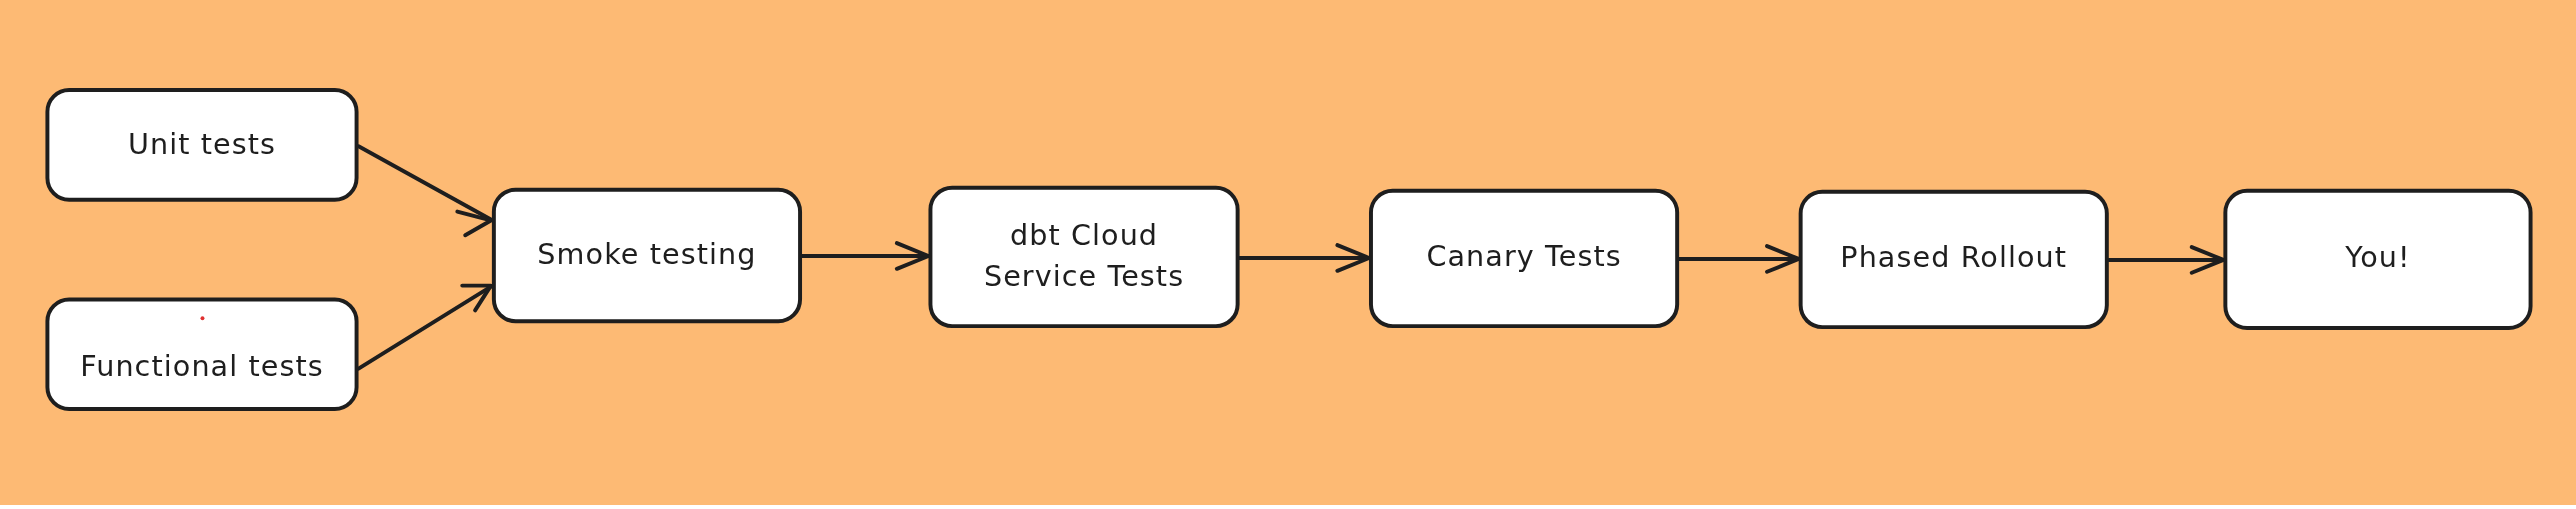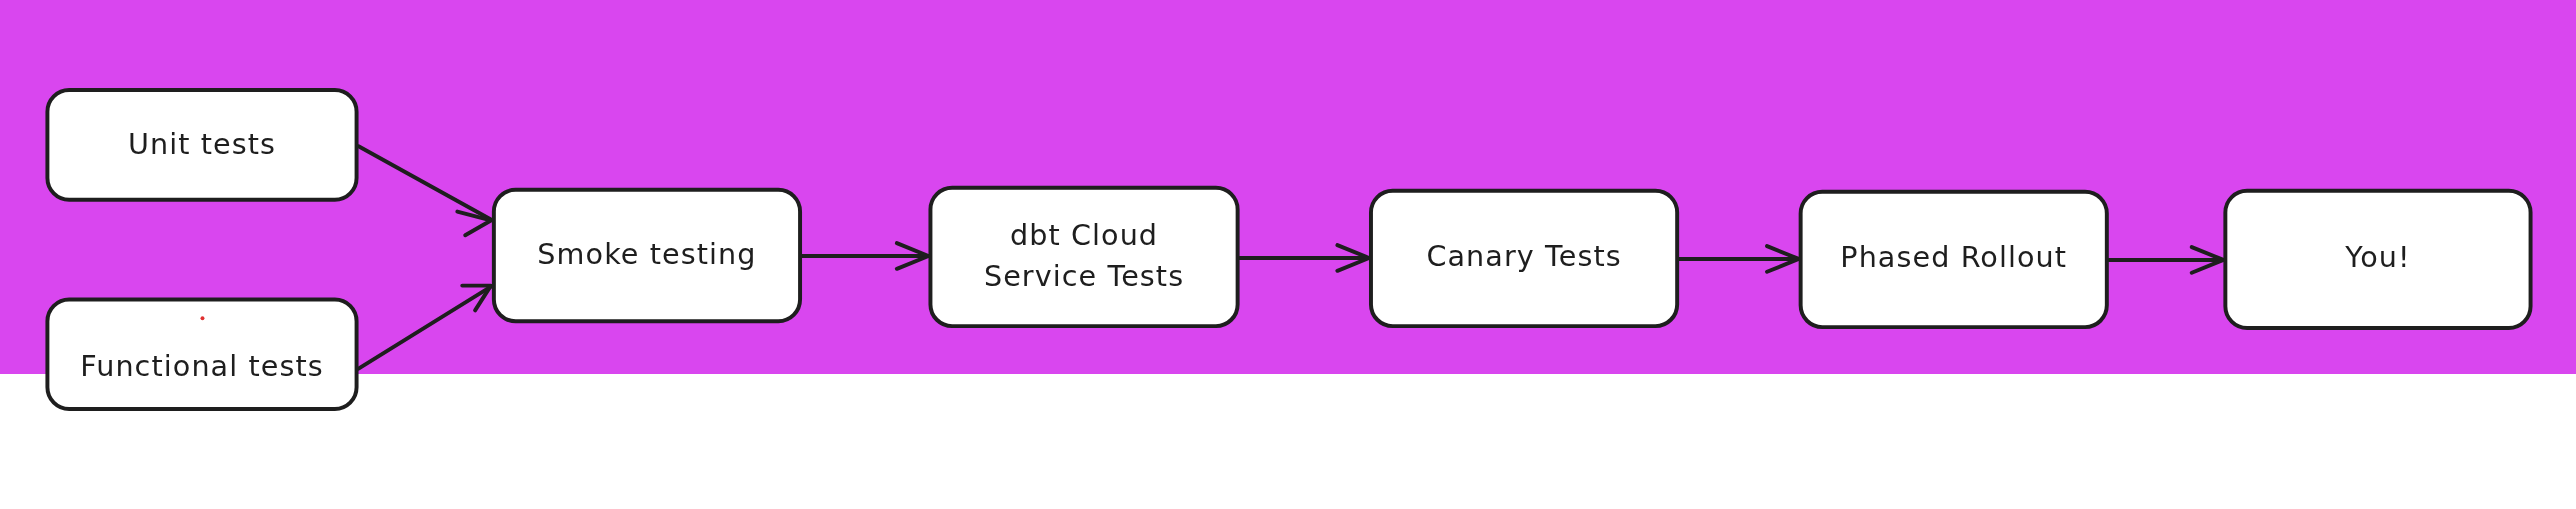--- a/index.html
+++ b/index.html
@@ -10,22 +10,22 @@
   }
   body {
     width: 2576px;
     height: 510px;
     overflow: hidden;
     font-family: "DejaVu Sans", sans-serif;
   }
   #canvas {
     position: relative;
     width: 2576px;
-    height: 374px;
-    background: #d946ef;
+    height: 505px;
+    background: #fdba74;
   }
   svg.diagram {
     position: absolute;
     top: 0;
     left: 0;
     width: 2576px;
     height: 510px;
   }
   .node-rect {
     fill: #ffffff;

